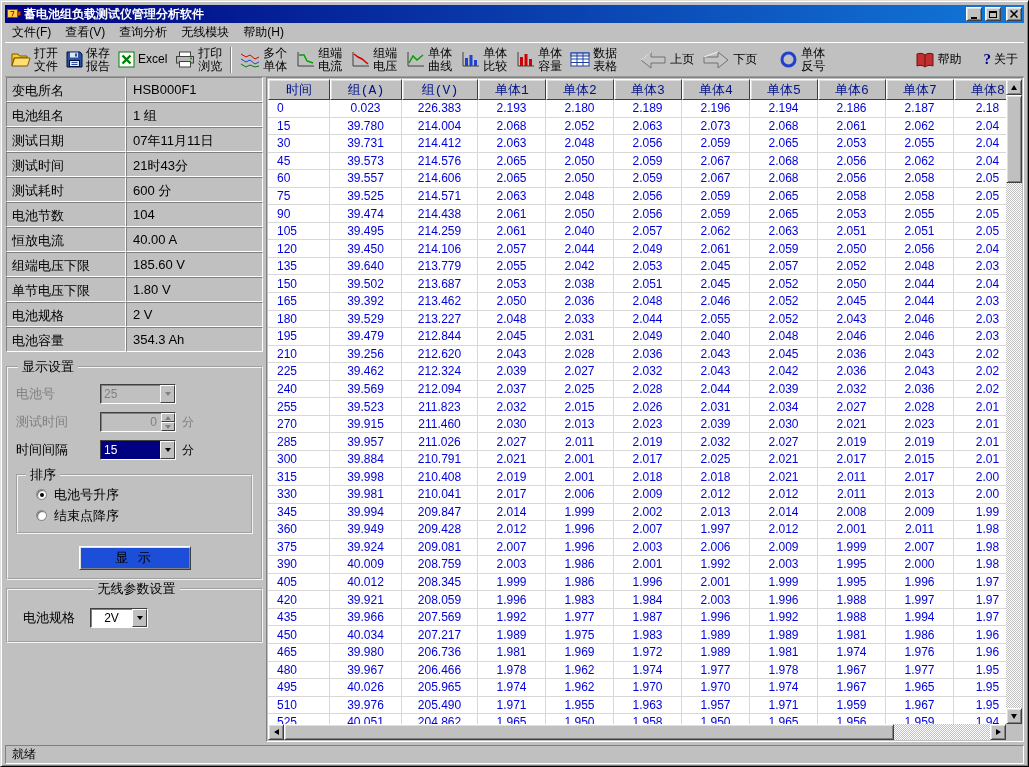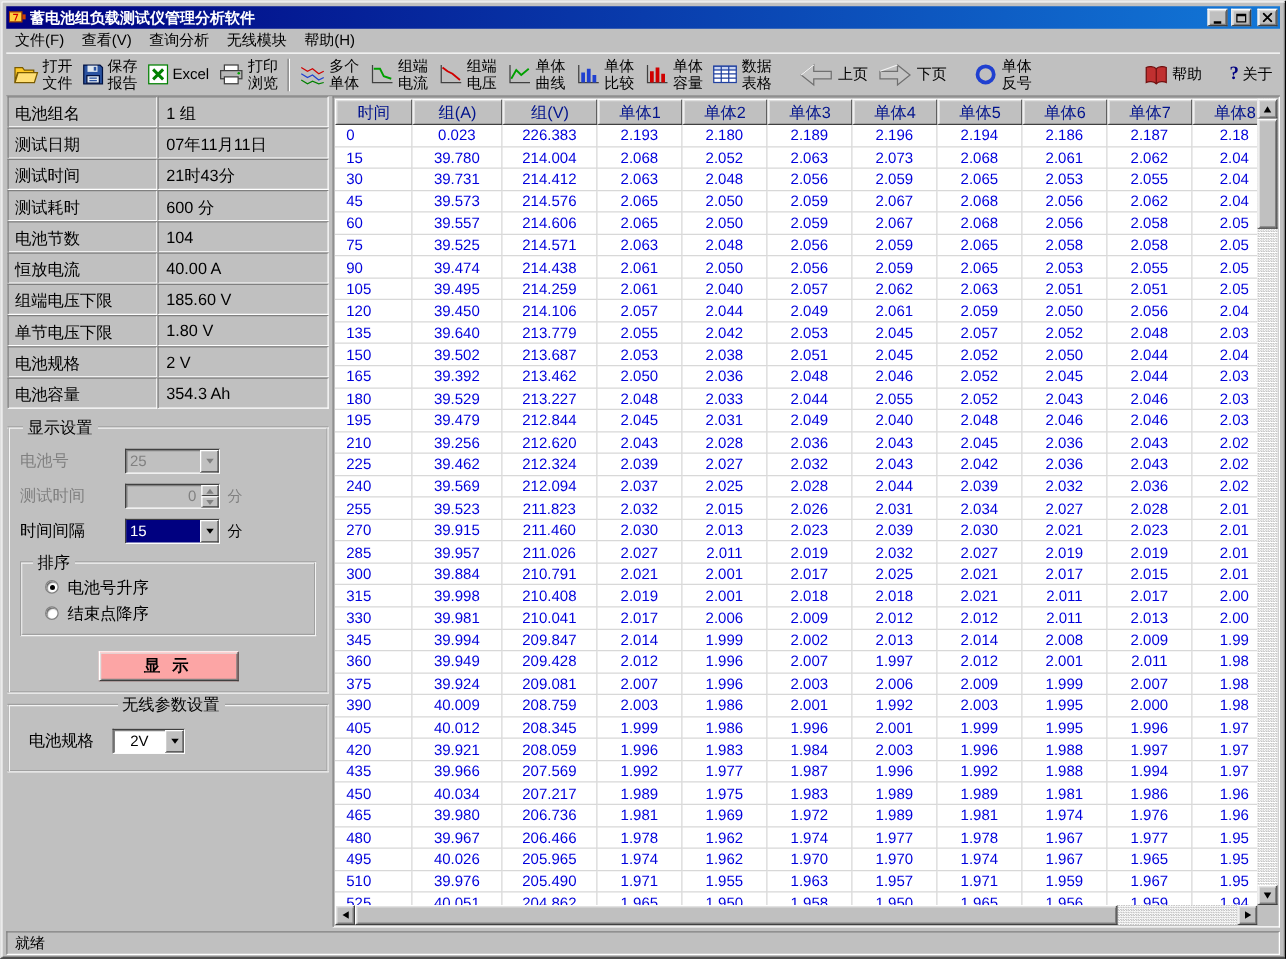--- a/index.html
+++ b/index.html
@@ -61,35 +61,35 @@
 .spin-btns .sb{flex:1;background:#c0c0c0;border:1px solid;border-color:#fff #404040 #404040 #fff;
   display:flex;align-items:center;justify-content:center;}
 .tri-up-s{width:0;height:0;border-left:3px solid transparent;border-right:3px solid transparent;border-bottom:4px solid #808080;}
 .tri-dn-s{width:0;height:0;border-left:3px solid transparent;border-right:3px solid transparent;border-top:4px solid #808080;}
 .sort-group{margin-top:2px;padding:0 6px 6px;}
 .radio-row{display:flex;align-items:center;gap:7px;height:21px;padding-left:12px;font-size:13px;}
 .radio{width:11px;height:11px;border-radius:50%;background:#fff;border:1px solid #808080;
   box-shadow:inset 1px 1px 1px rgba(64,64,64,.8), inset -1px -1px 1px #fff;position:relative;flex:none;}
 .radio.checked::after{content:"";position:absolute;left:2.5px;top:2.5px;width:4px;height:4px;border-radius:50%;background:#000;}
 .btn-row{display:flex;justify-content:center;margin-top:12px;}
-.push-btn{min-width:112px;height:24px;background:#fca5a5;border:1px solid;border-color:#fff #404040 #404040 #fff;
+.push-btn{min-width:112px;height:24px;background:#1d4ed8;border:1px solid;border-color:#fff #404040 #404040 #fff;
   box-shadow:inset 1px 1px 0 #dfdfdf, inset -1px -1px 0 #808080;font-size:13px;
-  display:flex;align-items:center;justify-content:center;letter-spacing:3px;font-family:inherit;font-weight:bold;}
+  display:flex;align-items:center;justify-content:center;letter-spacing:3px;font-family:inherit;}
 .wl-row{display:flex;align-items:center;height:31px;gap:8px;}
 .wl-label{width:66px;font-size:13px;white-space:nowrap;}
 .combo.w58{width:58px;}
 .combo.w68{width:68px;}
 
 .table-area{position:absolute;left:261px;top:0;right:0;bottom:0;background:#c0c0c0;
   border:1px solid;border-color:#808080 #fff #fff #808080;}
 .grid-viewport{position:absolute;left:1px;top:1px;right:17px;bottom:17px;overflow:hidden;background:#fff;}
 .header-row{display:flex;width:754px;height:21px;}
 .hcell{background:#c0c0c0;color:#00128c;border:1px solid;border-color:#fff #404040 #404040 #fff;
   box-shadow:inset 1px 1px 0 #dfdfdf;display:flex;align-items:center;justify-content:center;
-  font-size:13px;flex:none;overflow:hidden;white-space:nowrap;}
+  font-size:13px;flex:none;overflow:hidden;white-space:nowrap;font-family:Liberation Mono, monospace;}
 .tbody{position:absolute;left:0;top:21px;right:0;bottom:0;overflow:hidden;}
 .trow{display:flex;width:754px;height:17.55px;}
 .tcell{flex:none;color:#0000dc;font-size:12px;display:flex;align-items:center;justify-content:center;
   border-right:1px solid #d8d8d8;border-bottom:1px solid #d8d8d8;overflow:hidden;white-space:nowrap;}
 .tcell.c0{justify-content:flex-start;padding-left:9px;}
 .c0{width:62px;}.c1{width:72px;}.c2{width:76px;}
 .c3,.c4,.c5,.c6,.c7,.c8,.c9,.c10{width:68px;}
 
 .dither{background:#fff;background-image:conic-gradient(#c0c0c0 25%,#fff 0 50%,#c0c0c0 0 75%,#fff 0);background-size:2px 2px;}
 .vscroll{position:absolute;top:1px;right:1px;width:16px;bottom:17px;}
@@ -359,20 +359,24 @@
           <span></span>
         </span>
     </div>
   </div>
 
   <div class="main">
 
     <div class="left-panel">
       <div class="info-grid">
 
+          <div class="info-row">
+            <div class="info-label">变电所名</div>
+            <div class="info-value">HSB000F1</div>
+          </div>
 
           <div class="info-row">
             <div class="info-label">电池组名</div>
             <div class="info-value">1  组</div>
           </div>
 
           <div class="info-row">
             <div class="info-label">测试日期</div>
             <div class="info-value">07年11月11日</div>
           </div>

